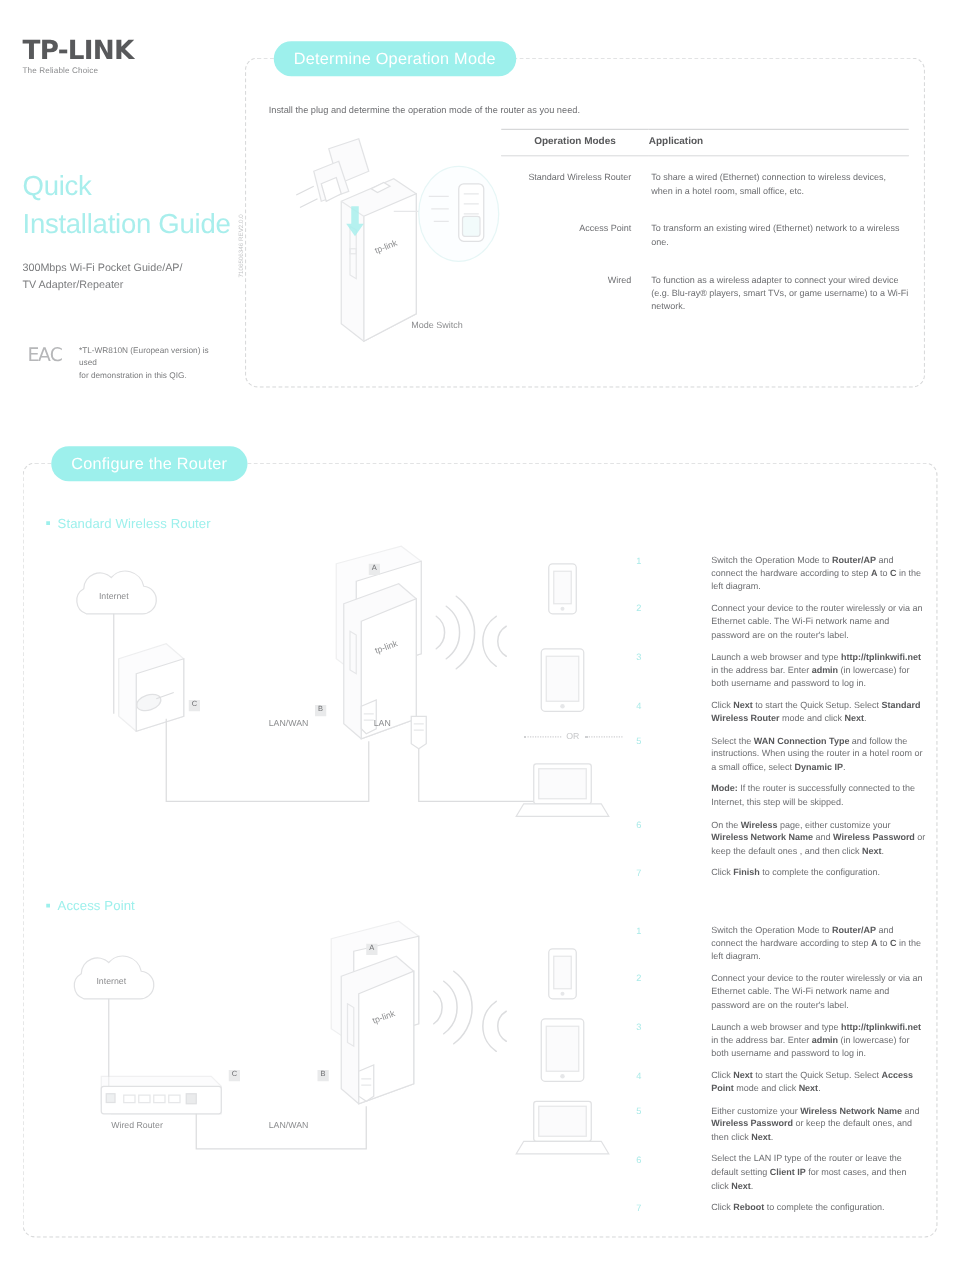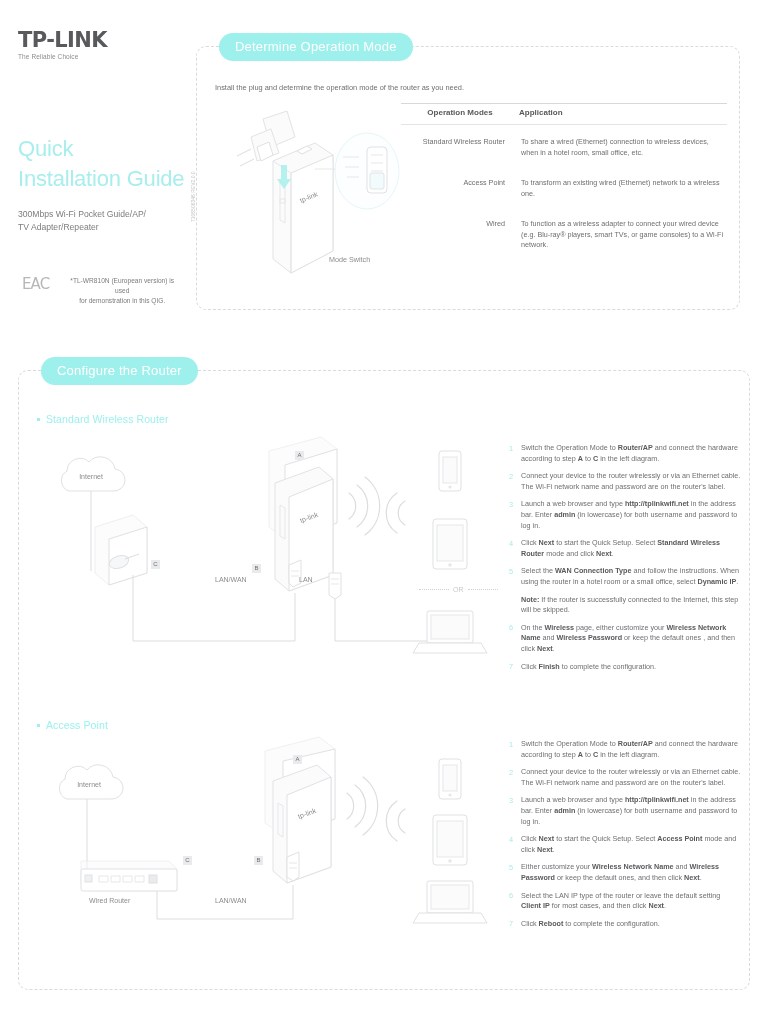--- a/index.html
+++ b/index.html
@@ -50,21 +50,21 @@
     letter-spacing: -0.2px;
   }
   .cover-sub {
     margin-top: 14px;
     font-size: 8.6px;
     line-height: 13px;
     color: #7b7c7e;
   }
   .cover-foot {
     position: absolute; left: 4px; top: 248px;
-    display: flex; gap: 14px; align-items: flex-start; text-align: center;
+    display: flex; gap: 14px; align-items: flex-start;
   }
   .eac {
     font-family: "DejaVu Sans", sans-serif;
     font-size: 15px; color: #b6b7b9; letter-spacing: -1px;
     line-height: 15px; margin-top: 1px;
   }
   .cover-foot-text { font-size: 6.6px; line-height: 10px; color: #7b7c7e; width: 118px; }
 
   
   .doccode {
@@ -121,21 +121,21 @@
     margin-right: 6px; margin-bottom: 2px;
   }
 
   
   .steps { position: absolute; width: 232px; }
   .step { display: flex; margin-bottom: 7px; }
   .step .num {
     width: 12px; flex: 0 0 12px;
     font-size: 7.4px; color: #a9eae8; padding-top: .5px;
   }
-  .step .txt { font-size: 7.2px; line-height: 10.6px; color: #6d6e71; }
+  .step .txt { font-size: 7.2px; line-height: 10.6px; color: #6d6e71; margin-left: 48px; }
   .step .txt b { font-weight: bold; color: #58595b; }
   .note { margin-top: 5px; }
 
   
   .diagram { position: absolute; }
   .dlabel { position: absolute; font-size: 7px; color: #8b8c8e; white-space: nowrap; }
   .dbox {
     position: absolute;
     width: 9px; height: 9px;
     background: #e9eaeb; color: #6d6e71;
@@ -241,21 +241,21 @@
             <tr>
               <td class="c1">Standard Wireless Router</td>
               <td class="c2">To share a wired (Ethernet) connection to wireless devices, when in a hotel room, small office, etc.</td>
             </tr>
             <tr>
               <td class="c1">Access Point</td>
               <td class="c2">To transform an existing wired (Ethernet) network to a wireless one.</td>
             </tr>
             <tr>
               <td class="c1">Wired</td>
-              <td class="c2">To function as a wireless adapter to connect your wired device (e.g. Blu-ray® players, smart TVs, or game consoles) to a Wi-Fi network.</td>
+              <td class="c2">To function as a wireless adapter to connect your wired device (e.g. Blu-ray® players, smart TVs, or game username) to a Wi-Fi network.</td>
             </tr>
           </tbody>
       </table>
     </div>
   </div>
 
   <div class="panel" id="panel-config">
     <div class="panel-tab">Configure the Router</div>
 
     <div class="section-head" style="left:18px; top:42px;">
@@ -360,21 +360,21 @@
         <div class="step">
           <div class="num">4</div>
           <div class="txt">Click <b>Next</b> to start the Quick Setup. Select <b>Standard Wireless Router</b> mode and click <b>Next</b>.</div>
         </div>
         <div class="step">
           <div class="num">5</div>
           <div class="txt">Select the <b>WAN Connection Type</b> and follow the instructions. When using the router in a hotel room or a small office, select <b>Dynamic IP</b>.</div>
         </div>
         <div class="step note">
           <div class="num"></div>
-          <div class="txt"><b>Note:</b> If the router is successfully connected to the Internet, this step will be skipped.</div>
+          <div class="txt"><b>Mode:</b> If the router is successfully connected to the Internet, this step will be skipped.</div>
         </div>
         <div class="step">
           <div class="num">6</div>
           <div class="txt">On the <b>Wireless</b> page, either customize your <b>Wireless Network Name</b> and <b>Wireless Password</b> or keep the default ones , and then click <b>Next</b>.</div>
         </div>
         <div class="step">
           <div class="num">7</div>
           <div class="txt">Click <b>Finish</b> to complete the configuration.</div>
         </div>
       </div>

